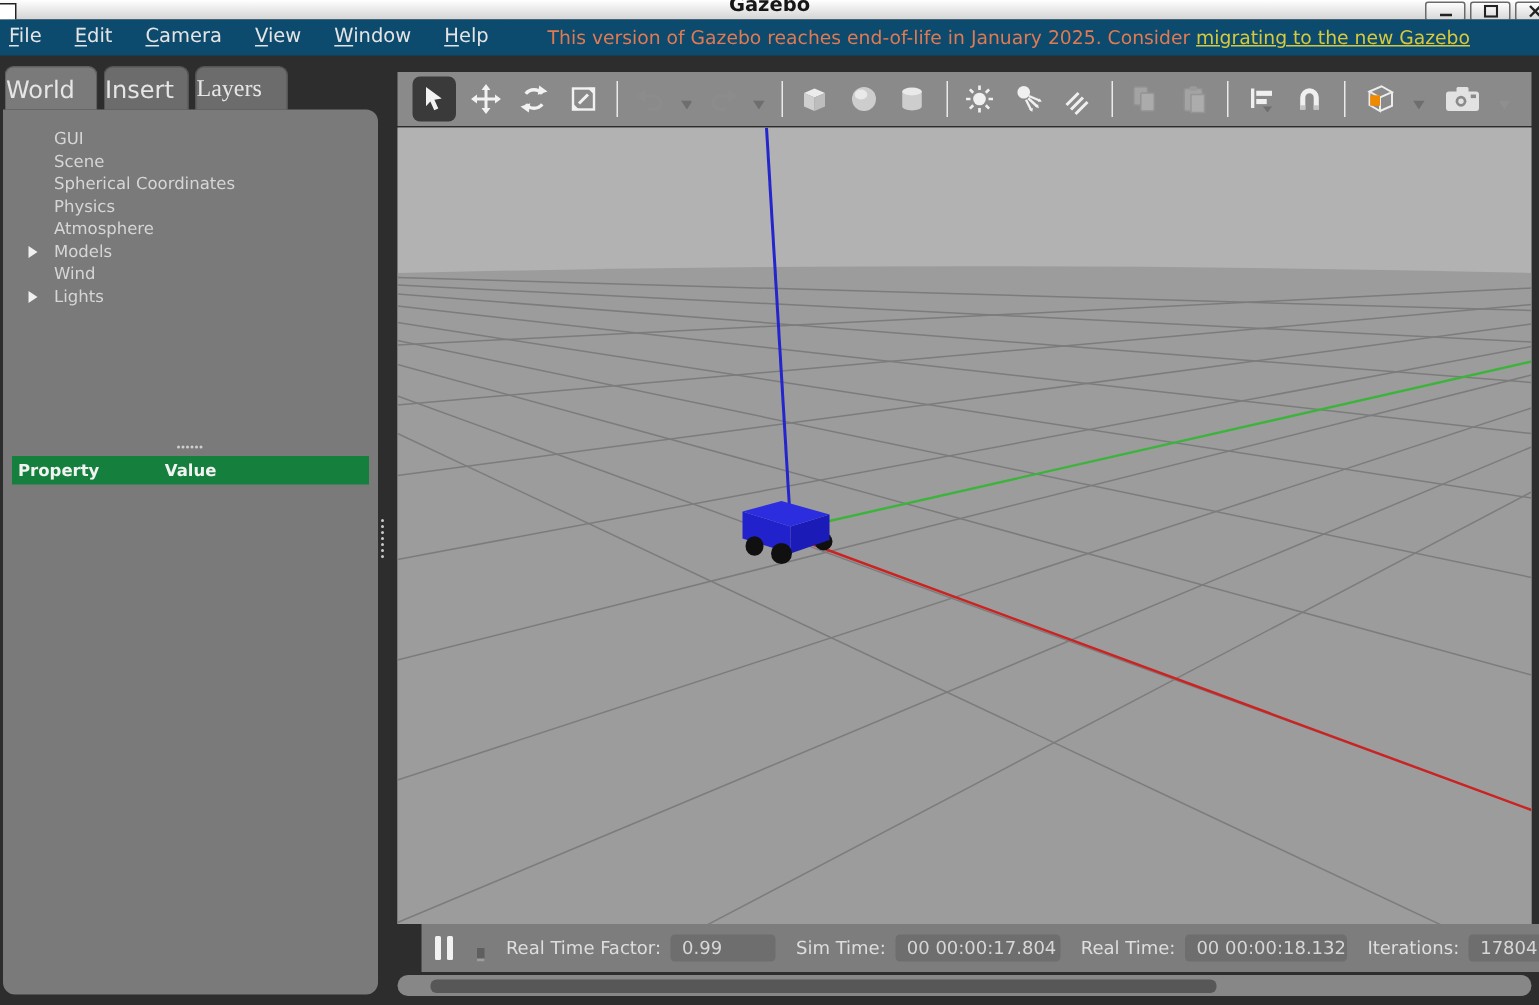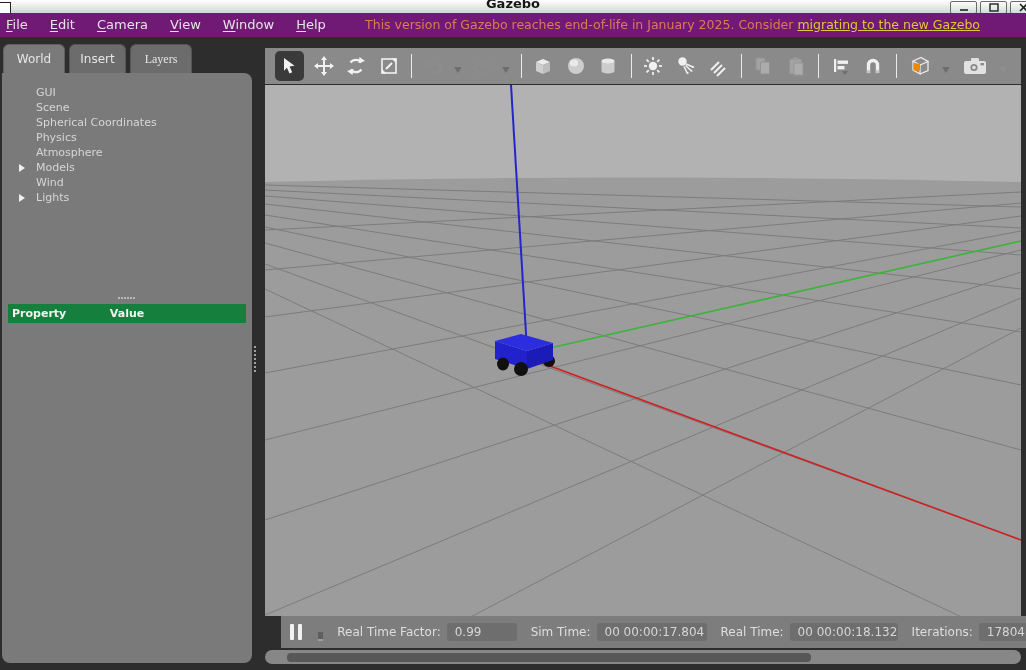--- a/index.html
+++ b/index.html
@@ -11,33 +11,33 @@
     background:linear-gradient(#ffffff,#d4d4d4);overflow:hidden;}
   .title-text{position:absolute;left:0;right:0;top:-4px;text-align:center;
     font-size:13px;font-weight:bold;color:#161616;}
   .win-icon{position:absolute;left:-4px;top:2px;width:13px;height:11px;
     background:#fff;border:1.5px solid #222;}
   .tb-btn{position:absolute;top:1px;width:27px;height:13px;
     background:linear-gradient(#fdfdfd,#d8d8d8);border:1px solid #6a6a6a;
     border-radius:2px;box-sizing:border-box;display:flex;align-items:center;justify-content:center;}
 
   
-  .menubar{position:absolute;left:0;top:13px;width:1026px;height:24px;background:#701a75;
+  .menubar{position:absolute;left:0;top:13px;width:1026px;height:24px;background:#0c4a6e;
     display:flex;align-items:center;color:#e4e4e4;font-size:13px;}
   .menu-item{padding:0 11px;height:24px;line-height:24px;cursor:default;}
   .menu-item:first-child{padding-left:6px;}
   .mn{text-decoration:underline;text-underline-offset:2px;}
   .eol{position:absolute;right:46px;top:0;height:24px;line-height:24px;white-space:nowrap;
     font-size:12.5px;color:#e07a52;}
   .eol a{color:#d8c93c;text-decoration:underline;cursor:pointer;}
 
   
   .left-panel{position:absolute;left:2px;top:44px;width:250px;height:619px;}
   .tabs{position:absolute;left:1px;top:0;height:29px;display:flex;gap:4px;}
-  .tab{height:29px;line-height:29px;text-align:center;font-size:12px;color:#e6e6e6;
+  .tab{height:29px;line-height:29px;font-size:16px;color:#e6e6e6;
     background:#6c6c6c;border-radius:6px 6px 0 0;border:1px solid #555;border-bottom:none;
     box-sizing:border-box;}
   .tab.active{background:#7a7a7a;border-color:#606060;}
   .panel-body{position:absolute;left:0;top:29px;width:250px;height:590px;background:#7a7a7a;
     border-radius:0 8px 8px 8px;}
   .tree{padding-top:12px;font-size:11px;color:#d6d6d6;}
   .tree-item{height:15px;line-height:15px;padding-left:34px;position:relative;cursor:default;}
   .tri{position:absolute;left:17px;top:3.5px;width:0;height:0;
     border-left:6px solid #f0f0f0;border-top:4px solid transparent;border-bottom:4px solid transparent;}
   .dots-h{position:absolute;left:116px;top:224px;display:flex;gap:1px;}

